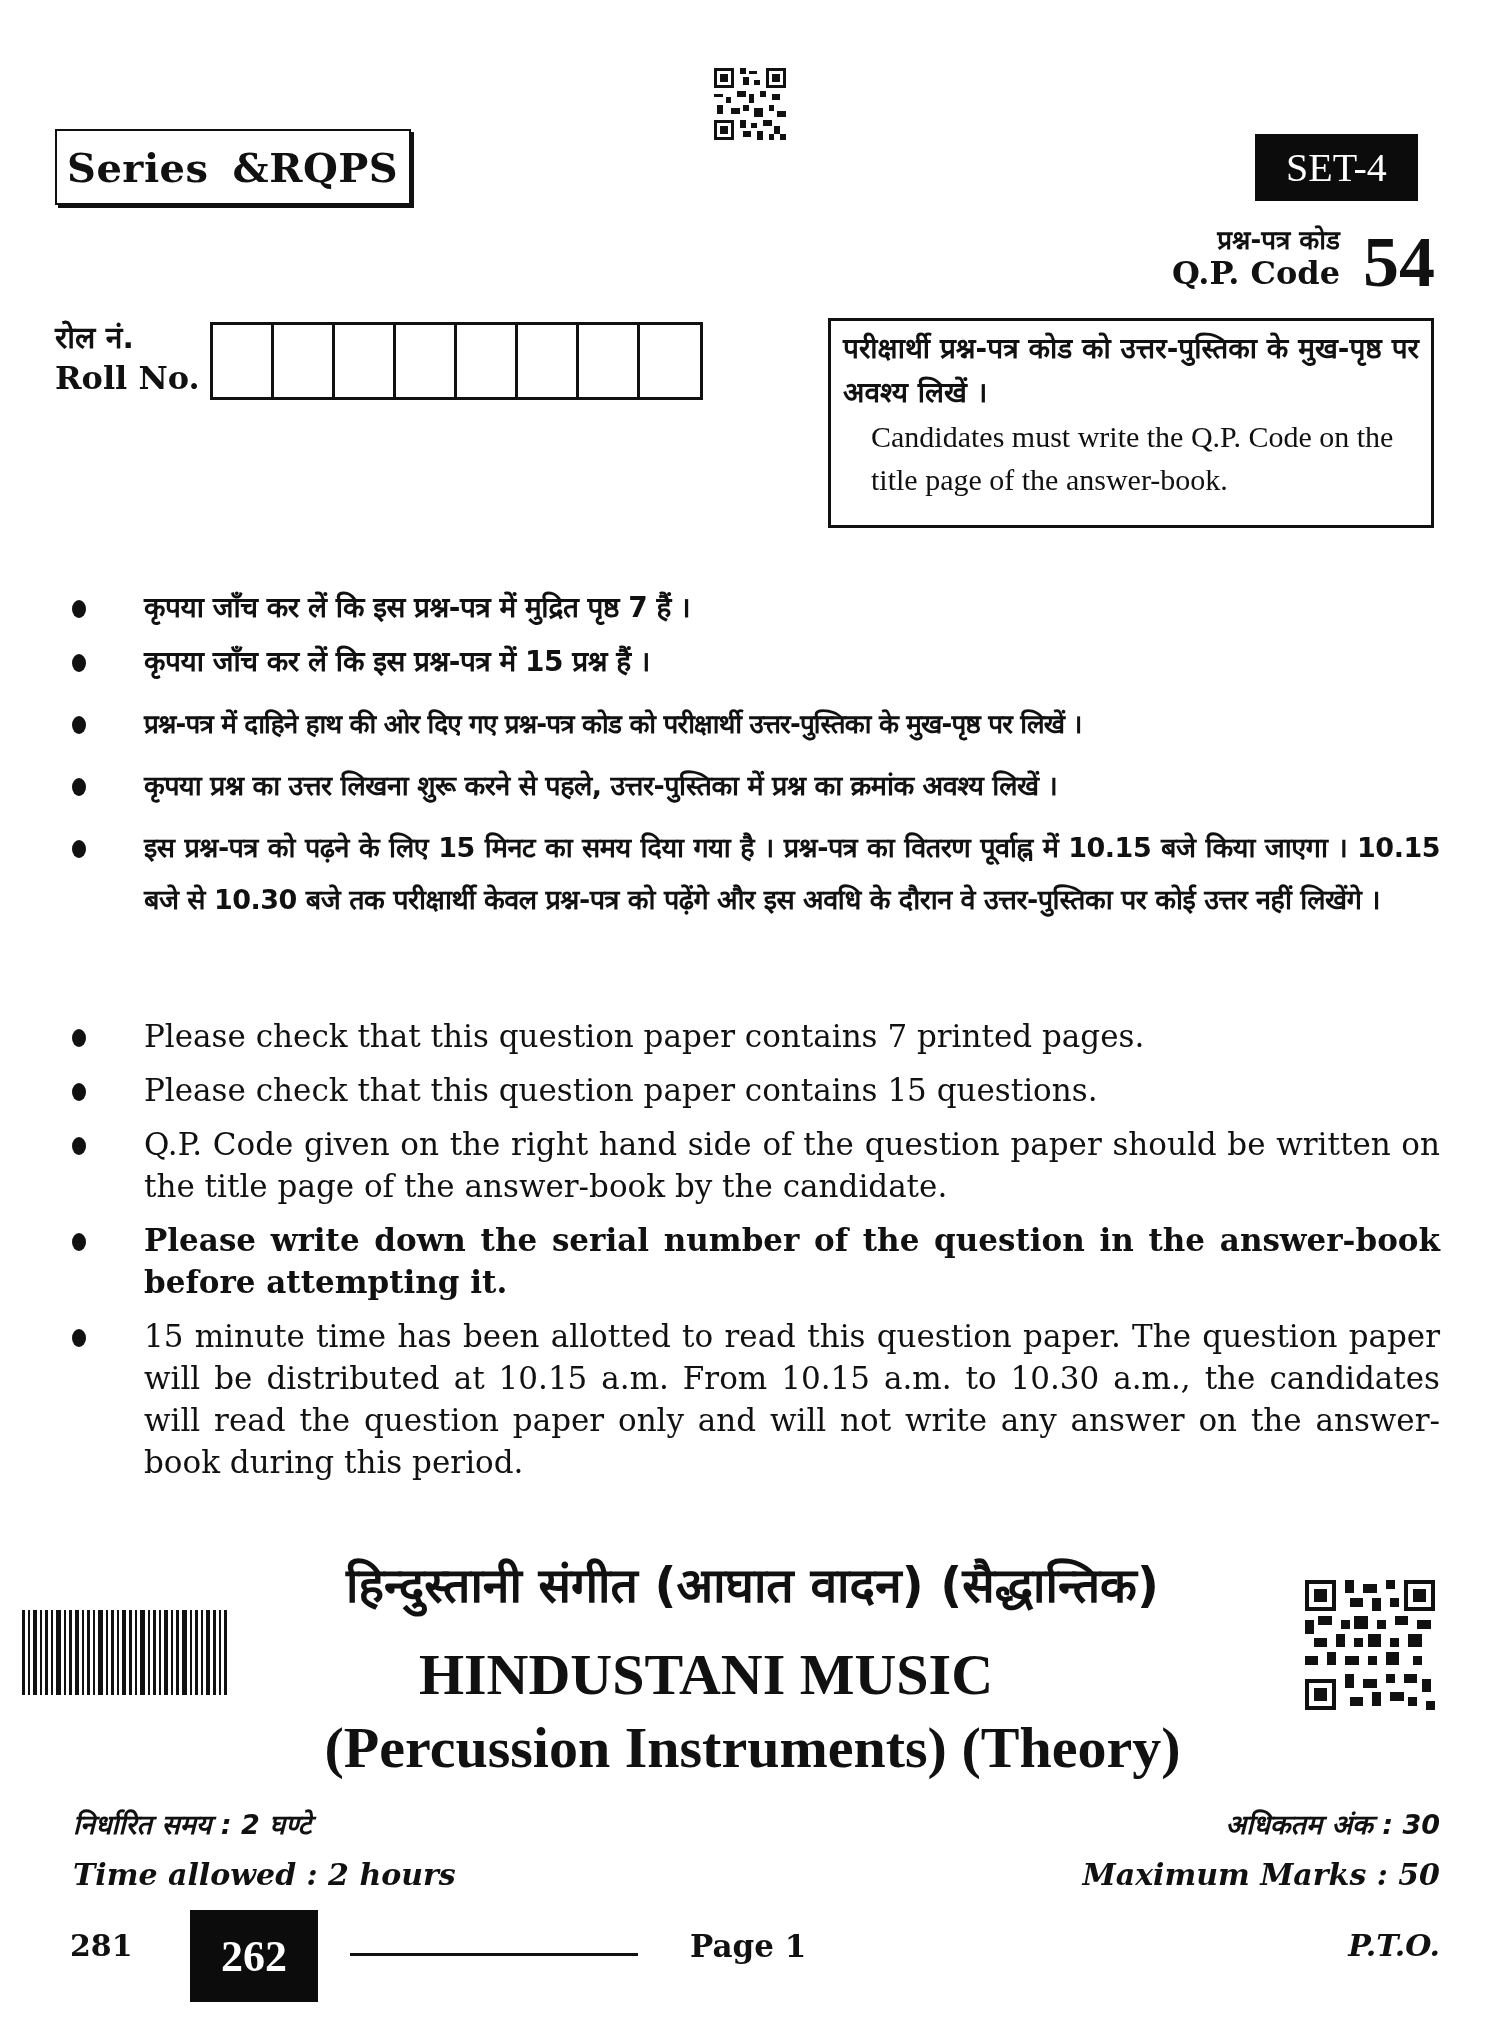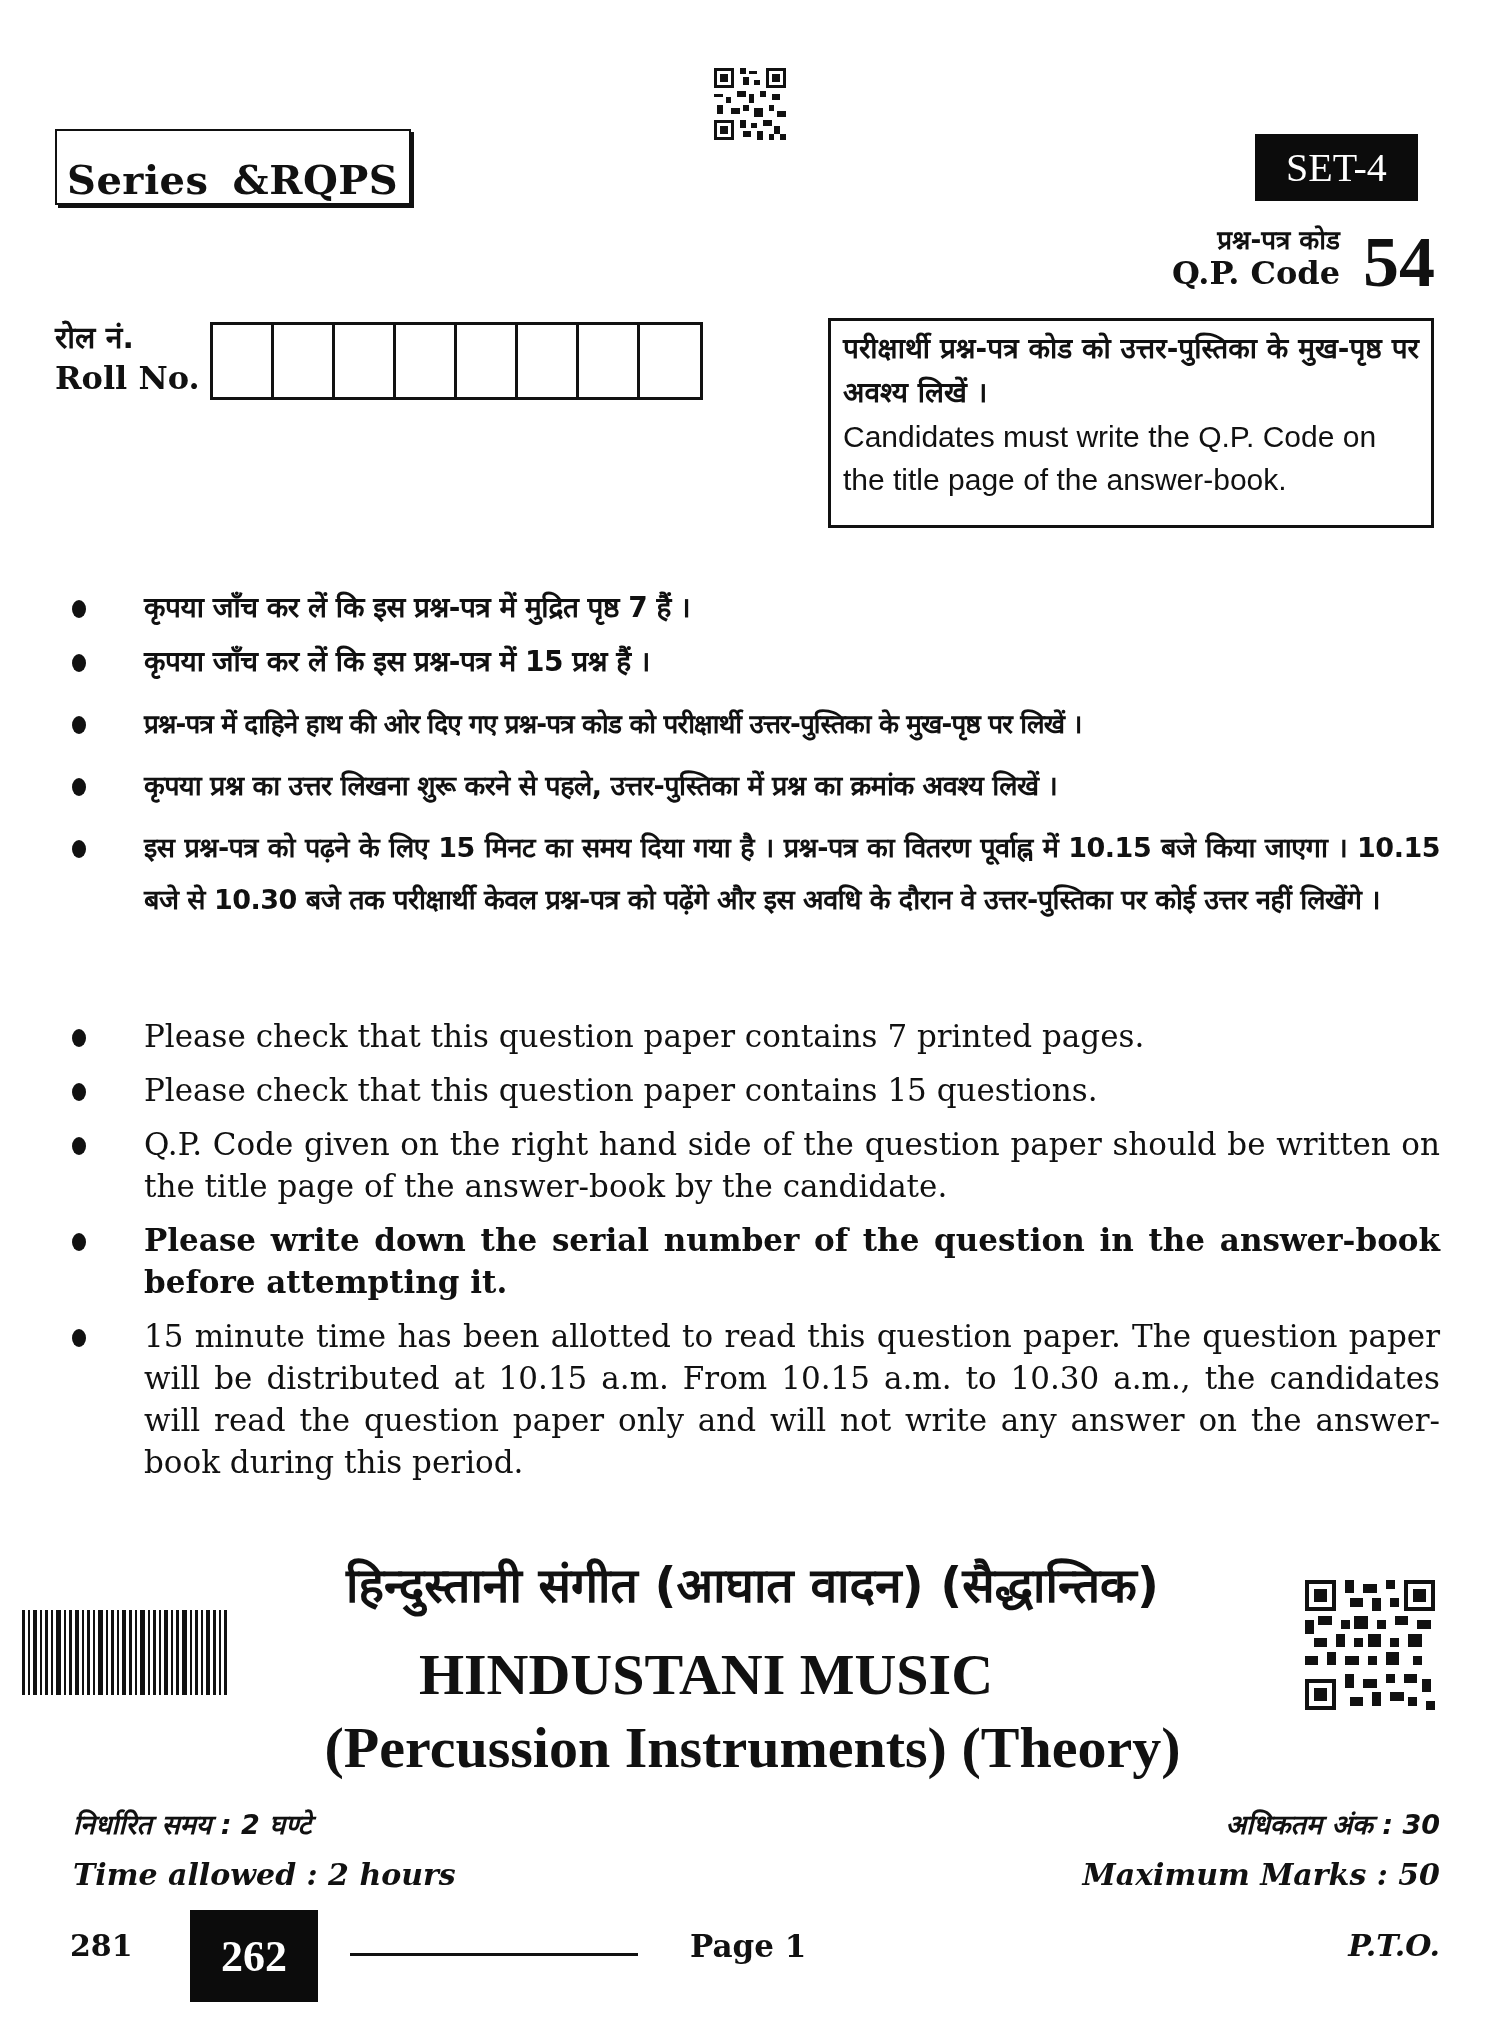--- a/index.html
+++ b/index.html
@@ -5,21 +5,21 @@
   html, body { margin: 0; padding: 0; background: #ffffff; }
   body { width: 1505px; height: 2034px; position: relative; overflow: hidden;
          font-family: "DejaVu Serif", "Liberation Serif", serif; color: #111; }
   .abs { position: absolute; }
 
   
   .qr { position: absolute; background: #fff; }
   .qr svg { display: block; width: 100%; height: 100%; }
 
   .series-box { left: 55px; top: 129px; width: 356px; height: 76px; border: 2px solid #111;
-                box-shadow: 3px 3px 0 #111; box-sizing: border-box; display: flex; align-items: flex-end;
+                box-shadow: 3px 3px 0 #111; box-sizing: border-box; display: flex; align-items: center;
                 padding-left: 10px; font-weight: bold; font-size: 40px; letter-spacing: 0.5px; }
   .series-box .gap { display: inline-block; width: 24px; }
 
   .set-badge { left: 1255px; top: 134px; width: 163px; height: 67px; background: #0c0c0c; color: #fff;
                font-size: 40px; display: flex; align-items: center; justify-content: center; font-weight: normal;
                font-family: "Liberation Serif", serif; }
   .qp-label-hi { font-family: "DejaVu Sans", sans-serif; font-weight: bold; font-size: 26px; line-height: 30px; }
   .qp-label-en { font-weight: bold; font-size: 32px; line-height: 36px; }
   .qp-num { position: absolute; right: 70px; top: 222px; font-size: 72px; font-weight: bold;
             line-height: 80px; font-family: "Liberation Serif", serif; }
@@ -29,21 +29,21 @@
   .roll-hi { font-family: "DejaVu Sans", sans-serif; font-size: 30px; line-height: 40px; }
   .roll-en { font-size: 32px; line-height: 40px; }
   .roll-grid { left: 210px; top: 322px; height: 78px; display: flex; border: 3px solid #111; box-sizing: border-box; }
   .roll-cell { width: 58px; height: 72px; border-right: 3px solid #111; box-sizing: content-box; }
   .roll-cell:last-child { border-right: none; width: 60px; }
 
   .notice-box { left: 828px; top: 318px; width: 606px; height: 210px; border: 3px solid #111;
                 box-sizing: border-box; padding: 6px 12px; font-size: 31px; line-height: 44px; }
   .notice-hi { font-family: "DejaVu Sans", sans-serif; font-size: 28px; line-height: 44px; font-weight: bold;
                text-align: justify; text-align-last: left; }
-  .notice-en { font-family: Liberation Sans, sans-serif; font-size: 30px; line-height: 43px; }
+  .notice-en { font-family: Liberation Serif, serif; font-size: 30px; line-height: 43px; margin-left: 28px; }
 
   .inst-list { left: 60px; width: 1380px; }
   .inst { position: relative; padding-left: 84px; }
   .bullet { position: absolute; left: 12px; width: 14px; height: 18px; border-radius: 50%; background: #111; }
   .hi { font-family: "DejaVu Sans", sans-serif; font-size: 28px; line-height: 52px; font-weight: bold; letter-spacing: -0.5px; }
   .en { font-family: "DejaVu Serif", serif; font-size: 31px; line-height: 42px; text-align: justify; }
   .en.bold { font-weight: bold; }
 
   .barcode { left: 22px; top: 1610px; width: 255px; height: 85px; display: flex; align-items: stretch; }
   .barcode span { display: block; background: #111; margin-right: 3px; }

